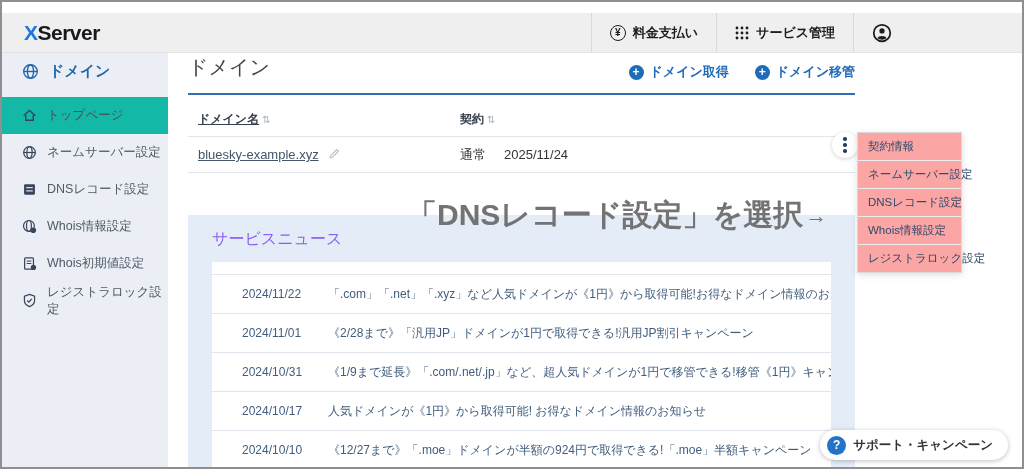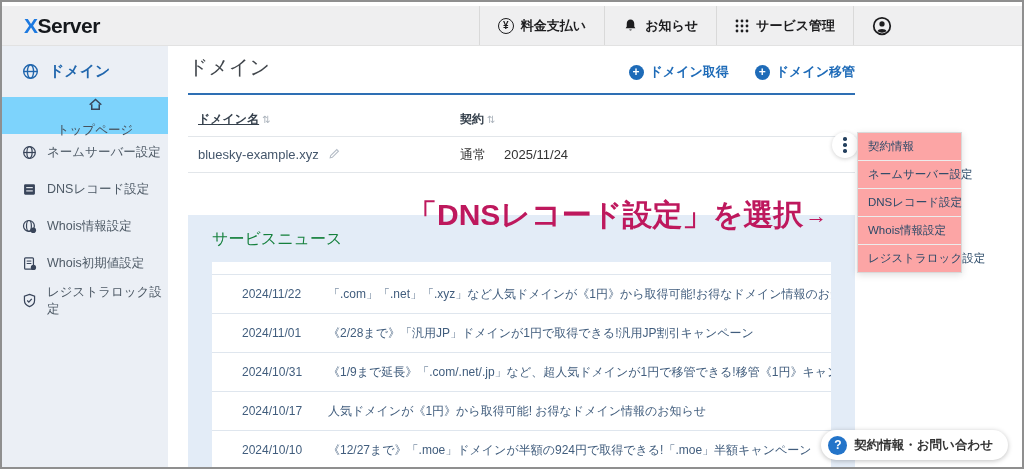--- a/index.html
+++ b/index.html
@@ -1,38 +1,38 @@
 <!DOCTYPE html>
 <html><head>
 <meta charset="utf-8">
 <style>
   * { margin:0; padding:0; box-sizing:border-box; }
   body { font-family:"Liberation Sans","DejaVu Sans",sans-serif; background:#fff; }
   #frame{ position:relative; width:1024px; height:469px; border:2px solid #8f8f8f;
           background:#fff; overflow:hidden; }
 
   
-  .top-header{ position:absolute; top:4px; left:0; right:0; height:40px;
+  .top-header{ position:absolute; top:11px; left:0; right:0; height:40px;
     background:#efeff0; border-bottom:1px solid #e2e2e2; display:flex; align-items:center; z-index:5;}
   .logo{ padding-left:22px; font-size:21px; font-weight:800; letter-spacing:-0.5px; color:#15181c; }
   .logo .x{ color:#1c79e0; }
   .top-nav{ margin-left:auto; display:flex; height:100%; align-items:stretch; margin-right:112px; }
   .nav-item{ display:flex; align-items:center; gap:7px; padding:0 18px;
     border-left:1px solid #d9d9d9; font-size:13px; font-weight:600; color:#1d1d1f; cursor:pointer; }
   .yen-circle{ width:16px; height:16px; border:1.5px solid #1d1d1f; border-radius:50%;
     display:flex; align-items:center; justify-content:center; font-size:10px; font-weight:bold; }
   .icon-svg{ display:block; }
 
   
   .sidebar{ position:absolute; top:40px; left:0; width:166px; bottom:0; background:#ebeff5; z-index:4;}
   .sidebar-title{ display:flex; align-items:center; gap:10px; padding:20px 0 16px 20px;
     color:#2066ad; font-weight:bold; font-size:15px; }
   .side-item{ display:flex; align-items:center; gap:10px; height:37px; padding-left:20px;
     font-size:12.5px; color:#4e5a66; cursor:pointer; }
-  .side-item.active{ background:#7dd3fc; color:#47525d;flex-direction:column; }
+  .side-item.active{ background:#14b8a6; color:#47525d; }
   .side-item .icon-svg{ color:#39455a; flex:0 0 auto; }
 
   
   .content{ position:absolute; left:186px; top:52px; width:667px; z-index:1;}
   .page-head{ display:flex; justify-content:space-between; align-items:flex-end;
     padding-bottom:12px; border-bottom:2px solid #2e6fb4; }
   .page-title{ font-size:20px; color:#41464c; }
   .head-actions{ display:flex; gap:26px; }
   .action-link{ display:flex; align-items:center; gap:6px; font-size:13px; font-weight:bold;
     color:#1e6bb8; cursor:pointer; white-space:nowrap; }
@@ -40,46 +40,46 @@
     display:flex; align-items:center; justify-content:center; font-size:12px; font-weight:bold; line-height:1;}
 
   .table-header{ display:flex; align-items:flex-end; padding:16px 10px 8px 10px;
     border-bottom:1px solid #e2e6ea; font-size:12px; font-weight:bold; color:#35404c; }
   .col-domain{ width:262px; } .col-contract{ width:44px; } .col-expiry{ flex:1; }
   .th{ cursor:pointer; white-space:nowrap; }
   .th .sort{ font-size:10px; color:#a9b1ba; margin-left:3px; font-weight:normal; }
   .th-link{ text-decoration:underline; }
   .table-row{ display:flex; align-items:center; height:36px; padding:0 10px;
     border-bottom:1px solid #e2e6ea; font-size:13px; color:#333; }
-  .domain-link{ color:#44566b; cursor:pointer; }
+  .domain-link{ color:#44566b; text-decoration:underline; cursor:pointer; }
   .pencil{ margin-left:7px; color:#b4bcc6; cursor:pointer; display:inline-flex; }
 
   
   .news{ margin-top:42px; background:#e3ecf7; padding:14px 24px 0 24px; height:300px; }
-  .news-title{ font-size:16px; color:#15803d; margin-bottom:12px; }
+  .news-title{ font-size:16px; color:#8b5cf6; margin-bottom:12px; }
   .news-card{ background:#fff; padding:12px 0 0 0; }
   .news-row{ display:flex; align-items:center; gap:20px; height:39px; padding-left:30px;
     border-top:1px solid #dfe6ee; font-size:12px; color:#415d7d; cursor:pointer; }
   .news-date{ width:66px; flex:0 0 auto; }
   .news-text{ white-space:nowrap; overflow:hidden; }
 
   
   .kebab{ position:absolute; left:830px; top:130px; width:26px; height:26px; border-radius:50%;
     background:#fff; box-shadow:0 1px 4px rgba(0,0,0,.18); display:flex; flex-direction:column;
     align-items:center; justify-content:center; gap:2.5px; cursor:pointer; z-index:6; }
   .kebab i{ width:3.5px; height:3.5px; border-radius:50%; background:#24405e; }
   .context-menu{ position:absolute; left:855px; top:130px; width:105px; background:#fca5a5;
     border:1px solid #d9d9d9; box-shadow:0 2px 7px rgba(0,0,0,.13); z-index:6; }
   .menu-item{ padding:6px 10px; font-size:11.5px; color:#2c4a68; border-bottom:1px solid #ececec;
     cursor:pointer; white-space:nowrap; }
   .menu-item:last-child{ border-bottom:none;text-align:right; }
 
   
   .annotation{ position:absolute; left:405px; top:193px; display:flex; align-items:center;
-    color:#be185d; font-weight:bold; white-space:nowrap; z-index:8; }
+    color:#737373; font-weight:bold; white-space:nowrap; z-index:8; }
   .annotation .txt{ font-size:30px; letter-spacing:0px; }
   .annotation .arrow{ font-size:22px; margin-left:2px; }
 
   
   .support{ position:absolute; right:14px; bottom:7px; height:30px; border-radius:16px;
     background:#fff; box-shadow:0 1px 5px rgba(0,0,0,.25); display:flex; align-items:center;
     gap:7px; padding:0 15px 0 7px; font-size:12.5px; font-weight:600; color:#333;
     cursor:pointer; z-index:9; }
   .q-circle{ width:19px; height:19px; border-radius:50%; background:#2374c9; color:#fff;
     display:flex; align-items:center; justify-content:center; font-size:12px; font-weight:bold; }
@@ -88,29 +88,20 @@
 <body>
 
 <div id="frame">
 
   <div class="top-header">
     <div class="logo"><span class="x">X</span><span>Server</span></div>
     <div class="top-nav">
       <div class="nav-item">
         <span class="yen-circle">¥</span>
         <span>料金支払い</span>
-      </div>
-      <div class="nav-item">
-        <span>
-          <svg class="icon-svg" width="15" height="15" viewBox="0 0 16 16">
-              <path d="M8 1.6c-2.5 0-4 1.9-4 4.4v3L2.8 11h10.4L12 9V6c0-2.5-1.5-4.4-4-4.4z" fill="#1d1d1f"></path>
-              <path d="M6.6 12.3a1.5 1.5 0 0 0 2.8 0z" fill="#1d1d1f"></path>
-            </svg>
-        </span>
-        <span>お知らせ</span>
       </div>
       <div class="nav-item">
         <span>
           <svg class="icon-svg" width="14" height="14" viewBox="0 0 14 14">
               <g fill="#1d1d1f">
                 <circle cx="2" cy="2" r="1.4"></circle>
                 <circle cx="7" cy="2" r="1.4"></circle>
                 <circle cx="12" cy="2" r="1.4"></circle>
                 <circle cx="2" cy="7" r="1.4"></circle>
                 <circle cx="7" cy="7" r="1.4"></circle>
@@ -294,16 +285,16 @@
     <div class="menu-item">レジストラロック設定</div>
   </div>
 
   <div class="annotation">
     <span class="txt">「DNSレコード設定」を選択</span>
     <span class="arrow">→</span>
   </div>
 
   <div class="support">
     <span class="q-circle">?</span>
-    <span>契約情報・お問い合わせ</span>
+    <span>サポート・キャンペーン</span>
   </div>
 
 </div>
 
 </body></html>

